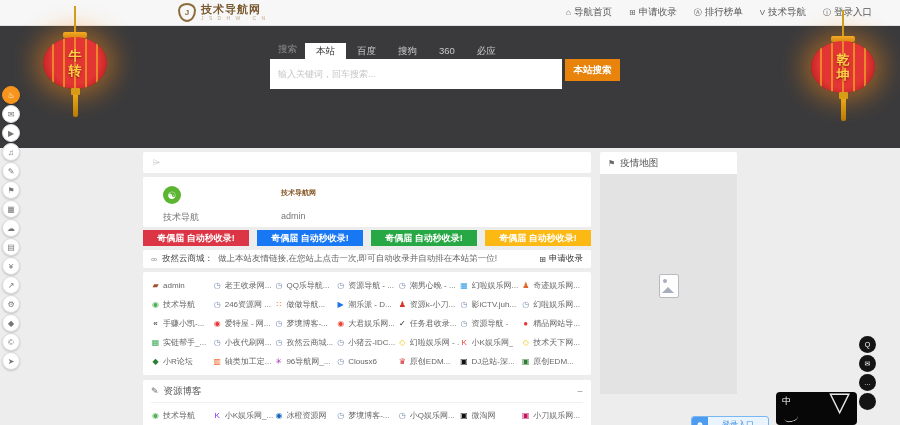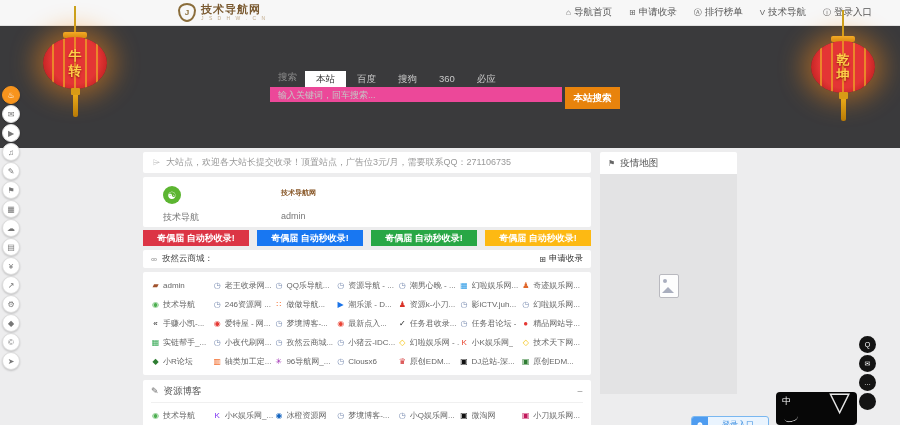--- a/index.html
+++ b/index.html
@@ -16,27 +16,27 @@
           color:#8a6d3b;font-size:8px;font-weight:bold;display:flex;align-items:center;justify-content:center}
   .logo-title{font-size:11px;font-weight:bold;color:#7a5a31;letter-spacing:1px;line-height:11px}
   .logo-sub{font-size:5px;color:#c3ad8e;letter-spacing:2px;line-height:6px}
   .topnav{position:absolute;right:28px;top:0;height:25px;display:flex;align-items:center;gap:17px}
   .nav-item{display:flex;align-items:center;gap:3px;color:#555}
   .nav-ic{font-size:8px;color:#666}
   .nav-lb{font-size:9.5px;color:#555}
 
   
   .hero{position:absolute;top:25px;left:0;width:900px;height:123px;background:#3a3a3c}
-  .search{position:absolute;left:270px;top:71px;width:350px;z-index:3}
+  .search{position:absolute;left:270px;top:43px;width:350px;z-index:3}
   .tabs{display:flex;align-items:flex-end;height:16px}
   .s-label{color:#8c8c8c;font-size:9.5px;padding:3px 8px}
   .tab{border:0;background:transparent;font-size:9.5px;color:#c9c9c9;padding:3px 11px;line-height:10px}
   .tab.active{background:#fff;color:#333}
   .s-bar{display:flex}
-  .s-input{flex:1;height:15px;background:#ec4899;border:0;padding:0 8px;font-size:9px;color:#333;outline:none}
+  .s-input{flex:1;height:30px;background:#ffffff;border:0;padding:0 8px;font-size:9px;color:#333;outline:none}
   .s-input::placeholder{color:#c6c6c6}
   .s-btn{width:55px;height:22px;background:#e8830c;color:#fff;border:0;font-size:9.5px;margin-left:3px;font-weight:bold}
 
   
   .lantern{position:absolute;width:70px;text-align:center;z-index:5}
   .lantern.left{left:40px;top:6px}
   .lantern.right{left:808px;top:10px}
   .l-cord{width:2px;height:26px;background:#caa21c;margin:0 auto}
   .l-cap{width:24px;height:6px;background:linear-gradient(#f2b62c,#c68a10);border-radius:2px;margin:0 auto}
   .l-body{width:64px;height:52px;margin:-1px auto;border-radius:50%;
@@ -240,21 +240,20 @@
       </button>
       <button class="rail-btn">
         <span>➤</span>
       </button>
     </div>
 
   <div class="main">
 
     <div class="card notice">
       <span class="notice-ic">⌲</span>
-      <span>大站点，欢迎各大站长提交收录！顶置站点，广告位3元/月，需要联系QQ：271106735</span>
     </div>
 
     <div class="card sites">
       <a class="site">
         <span class="site-ic">
           <span class="gdot" style="background: rgb(92, 181, 49);">
               <span>☯</span>
             </span>
         </span>
         <div class="site-name">技术导航</div>
@@ -273,20 +272,21 @@
     <div class="banners">
         <button class="banner" style="background: rgb(220, 53, 69);">奇偶届 自动秒收录!</button>
         <button class="banner" style="background: rgb(24, 119, 242);">奇偶届 自动秒收录!</button>
         <button class="banner" style="background: rgb(40, 167, 69);">奇偶届 自动秒收录!</button>
         <button class="banner" style="background: rgb(253, 185, 19);">奇偶届 自动秒收录!</button>
       </div>
 
     <div class="card latest">
       <span class="latest-ic">∞</span>
       <span class="latest-prefix">孜然云商城：</span>
+      <span class="latest-text">做上本站友情链接,在您站上点击一次,即可自动收录并自动排在本站第一位!</span>
       <a class="apply">
         <span class="apply-ic">⊞</span>
         <span>申请收录</span>
       </a>
     </div>
 
     <div class="card links-card">
       <div class="grid7">
           <a class="lk">
     <span class="lk-ic" style="color: rgb(160, 82, 45);">▰</span>
@@ -351,29 +351,29 @@
           <a class="lk">
     <span class="lk-ic" style="color: rgb(229, 57, 53);">◉</span>
     <span class="lk-tx">爱特屋 - 网...</span>
   </a>
           <a class="lk">
     <span class="lk-ic" style="color: rgb(125, 143, 179);">◷</span>
     <span class="lk-tx">梦境博客-...</span>
   </a>
           <a class="lk">
     <span class="lk-ic" style="color: rgb(234, 67, 53);">◉</span>
-    <span class="lk-tx">最新点入...</span>
+    <span class="lk-tx">大君娱乐网...</span>
   </a>
           <a class="lk">
     <span class="lk-ic" style="color: rgb(17, 17, 17);">✓</span>
     <span class="lk-tx">任务君收录...</span>
   </a>
           <a class="lk">
     <span class="lk-ic" style="color: rgb(125, 143, 179);">◷</span>
-    <span class="lk-tx">任务君论坛 -</span>
+    <span class="lk-tx">资源导航 -</span>
   </a>
           <a class="lk">
     <span class="lk-ic" style="color: rgb(229, 57, 53);">●</span>
     <span class="lk-tx">精品网站导...</span>
   </a>
           <a class="lk">
     <span class="lk-ic" style="color: rgb(52, 168, 83);">▦</span>
     <span class="lk-tx">实链帮手_...</span>
   </a>
           <a class="lk">

